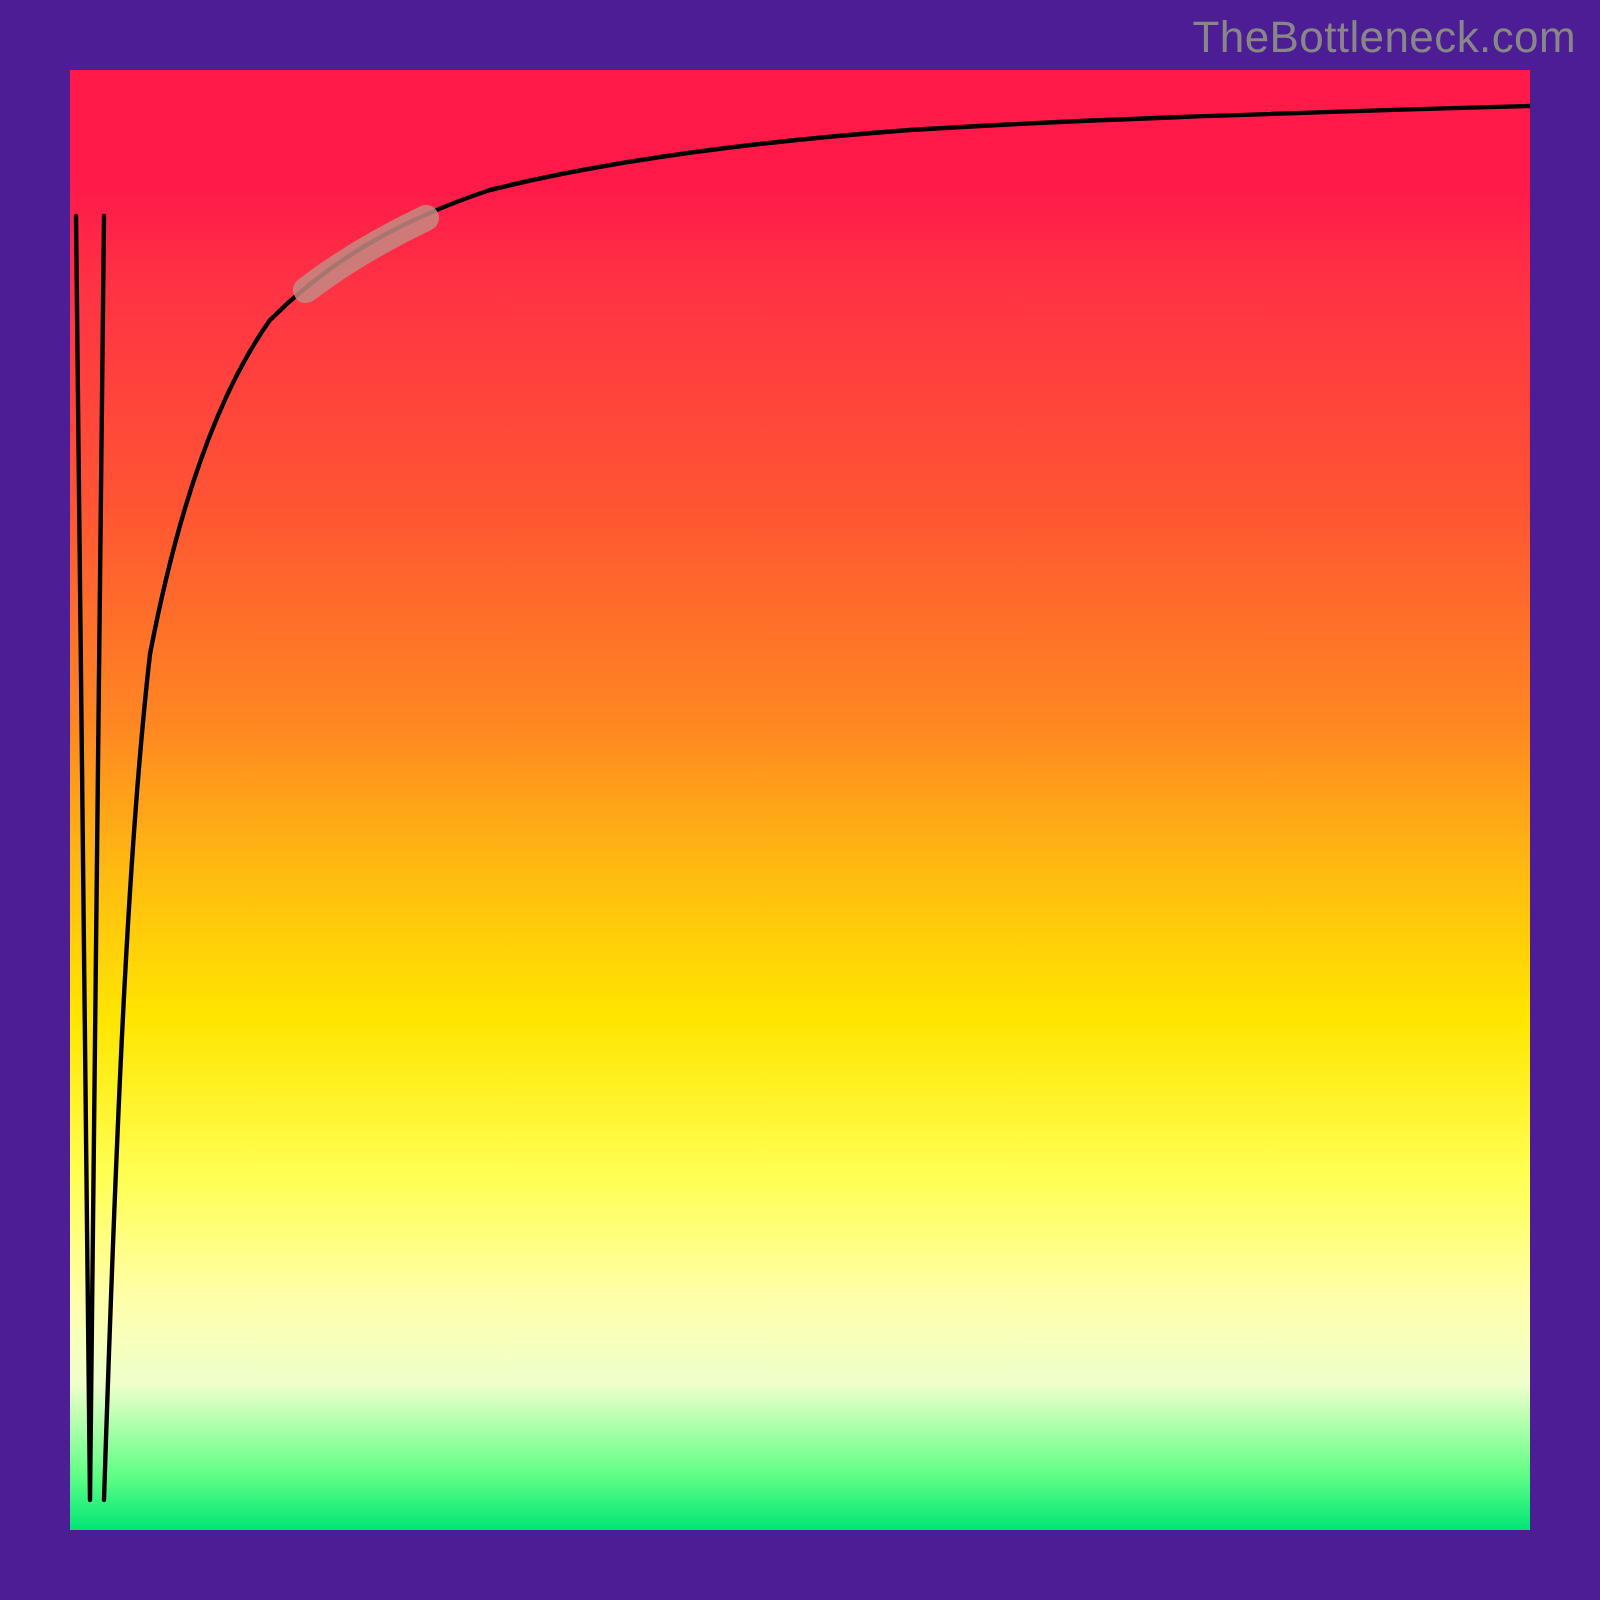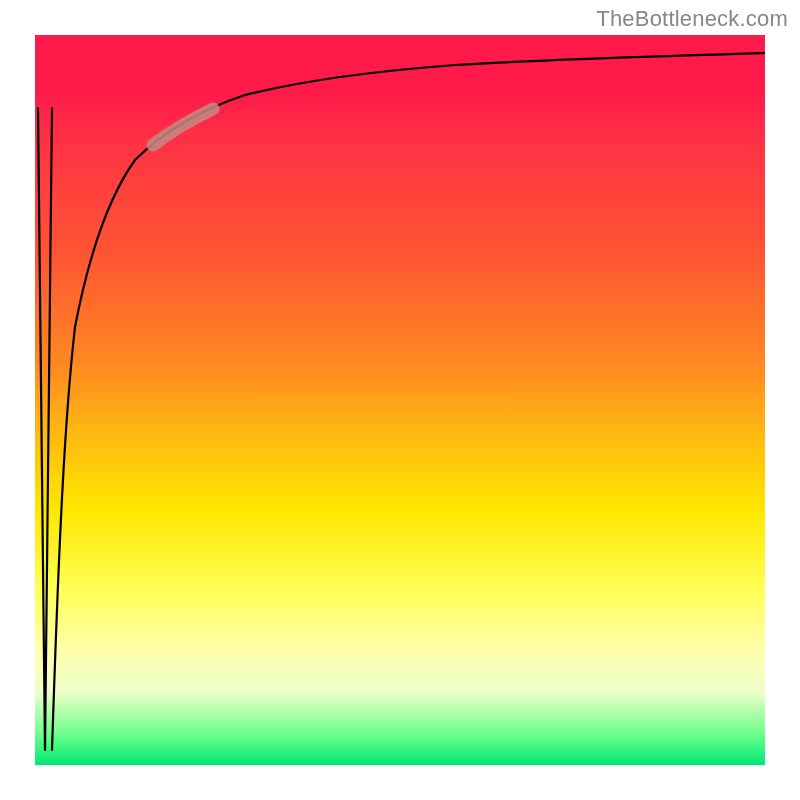--- a/index.html
+++ b/index.html
@@ -1,21 +1,21 @@
 <!DOCTYPE html>
 <html><head>
 <meta charset="utf-8">
 <style>
   * { margin: 0; padding: 0; box-sizing: border-box; }
   html, body { width: 800px; height: 800px; overflow: hidden; background: #000; }
   .chart-container {
     position: relative;
     width: 800px;
     height: 800px;
-    background: #ffffff;
+    background: #4c1d95;
   }
   .plot-area {
     position: absolute;
     left: 35px;
     top: 35px;
     width: 730px;
     height: 730px;
     background: linear-gradient(to bottom,
       #ff1a4a 0%,
       #ff1a4a 8%,

